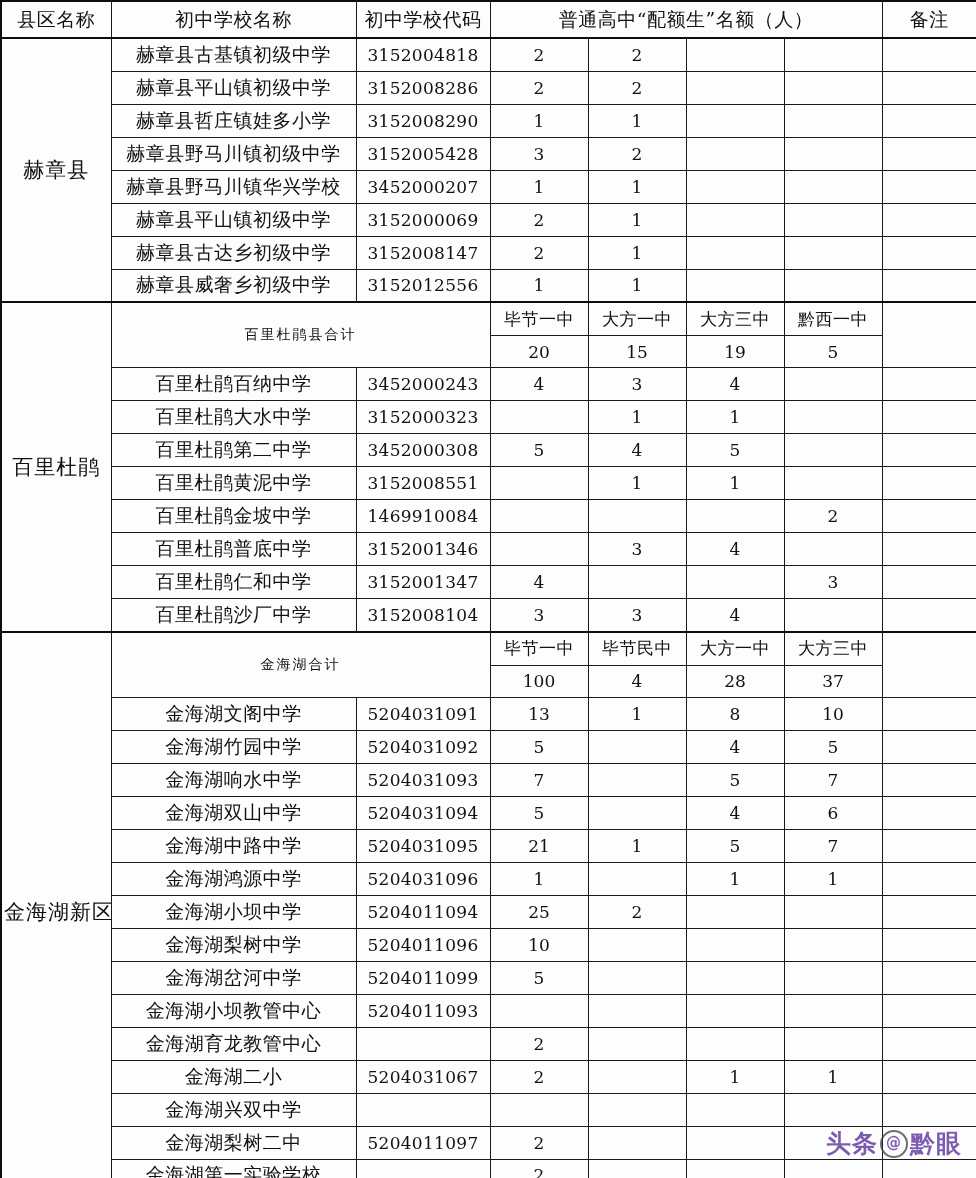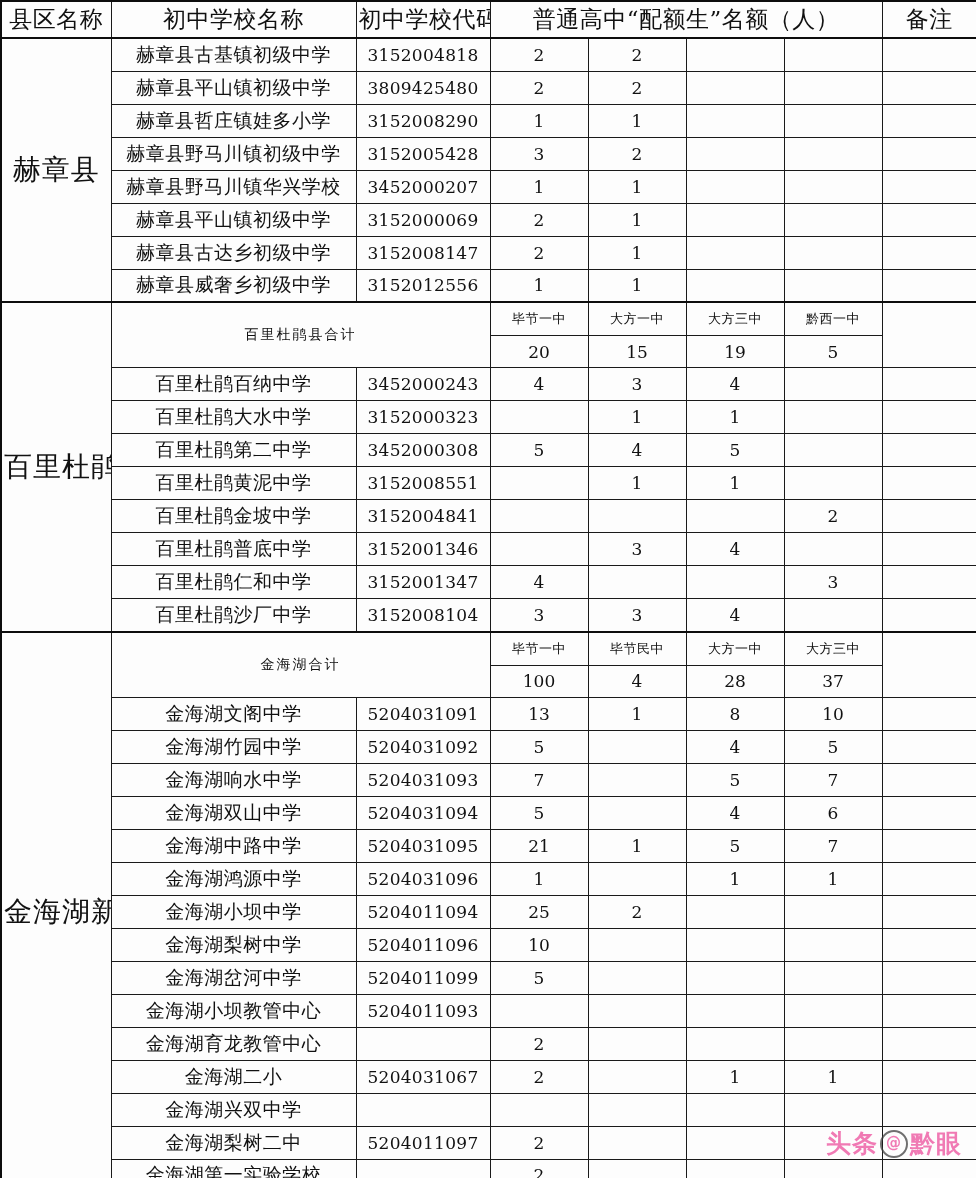--- a/index.html
+++ b/index.html
@@ -35,46 +35,46 @@
   table.grid {
     border: 2px solid #0d0d0d;
   }
   .c-county   { width: 110px; }
   .c-school   { width: 245px; }
   .c-code     { width: 134px; }
   .c-q        { width: 98px;  }
   .c-remark   { width: 95px;  }
 
   .hdr {
-    font-size: 23px;
+    font-size: 19px;
     letter-spacing: 0.5px;
     height: 35px;
   }
   .county-label {
-    font-size: 28px;
+    font-size: 21px;
     letter-spacing: 1px;
   }
   .school-name {
     font-size: 19px;
     letter-spacing: 0.5px;
   }
   .code-cell {
     font-size: 17px;
     font-family: "DejaVu Serif", "Liberation Serif", serif;
     letter-spacing: 0.3px;
   }
   .num-cell {
     font-size: 17px;
   }
   .subtotal-title {
     font-size: 14px;
     letter-spacing: 2px;
   }
   .sub-head {
-    font-size: 13px;
+    font-size: 17px;
     letter-spacing: 0.5px;
     height: 32px;
   }
   .sub-val {
     font-size: 17px;
     height: 31px;
     margin-left: 13px;
   }
   .row-std { height: 33px; }
 
@@ -86,21 +86,21 @@
     border-bottom: 2px solid #0d0d0d;
     border-top: 2px solid #0d0d0d;
   }
 
   .watermark {
     position: absolute;
     right: 14px;
     bottom: 18px;
     font-size: 25px;
     font-weight: bold;
-    color: #ec4899;
+    color: #4c1d95;
     opacity: 0.72;
     letter-spacing: 1px;
     font-family: "DejaVu Sans", "Liberation Sans", sans-serif;
     pointer-events: none;
     display: flex;
     align-items: center;
     gap: 2px;
   }
   .watermark .at-mark {
     display: inline-flex;
@@ -143,21 +143,21 @@
         <td class="school-name">赫章县古基镇初级中学</td>
         <td class="code-cell">3152004818</td>
         <td class="num-cell">2</td>
         <td class="num-cell">2</td>
         <td class="num-cell"></td>
         <td class="num-cell"></td>
         <td></td>
       </tr>
       <tr class="row-std">
         <td class="school-name">赫章县平山镇初级中学</td>
-        <td class="code-cell">3809425480</td>
+        <td class="code-cell">3152008286</td>
         <td class="num-cell">2</td>
         <td class="num-cell">2</td>
         <td class="num-cell"></td>
         <td class="num-cell"></td>
         <td></td>
       </tr>
       <tr class="row-std">
         <td class="school-name">赫章县哲庄镇娃多小学</td>
         <td class="code-cell">3152008290</td>
         <td class="num-cell">1</td>
@@ -257,21 +257,21 @@
         <td class="school-name">百里杜鹃黄泥中学</td>
         <td class="code-cell">3152008551</td>
         <td class="num-cell"></td>
         <td class="num-cell">1</td>
         <td class="num-cell">1</td>
         <td class="num-cell"></td>
         <td></td>
       </tr>
       <tr class="row-std">
         <td class="school-name">百里杜鹃金坡中学</td>
-        <td class="code-cell">3152004841</td>
+        <td class="code-cell">1469910084</td>
         <td class="num-cell"></td>
         <td class="num-cell"></td>
         <td class="num-cell"></td>
         <td class="num-cell">2</td>
         <td></td>
       </tr>
       <tr class="row-std">
         <td class="school-name">百里杜鹃普底中学</td>
         <td class="code-cell">3152001346</td>
         <td class="num-cell"></td>

